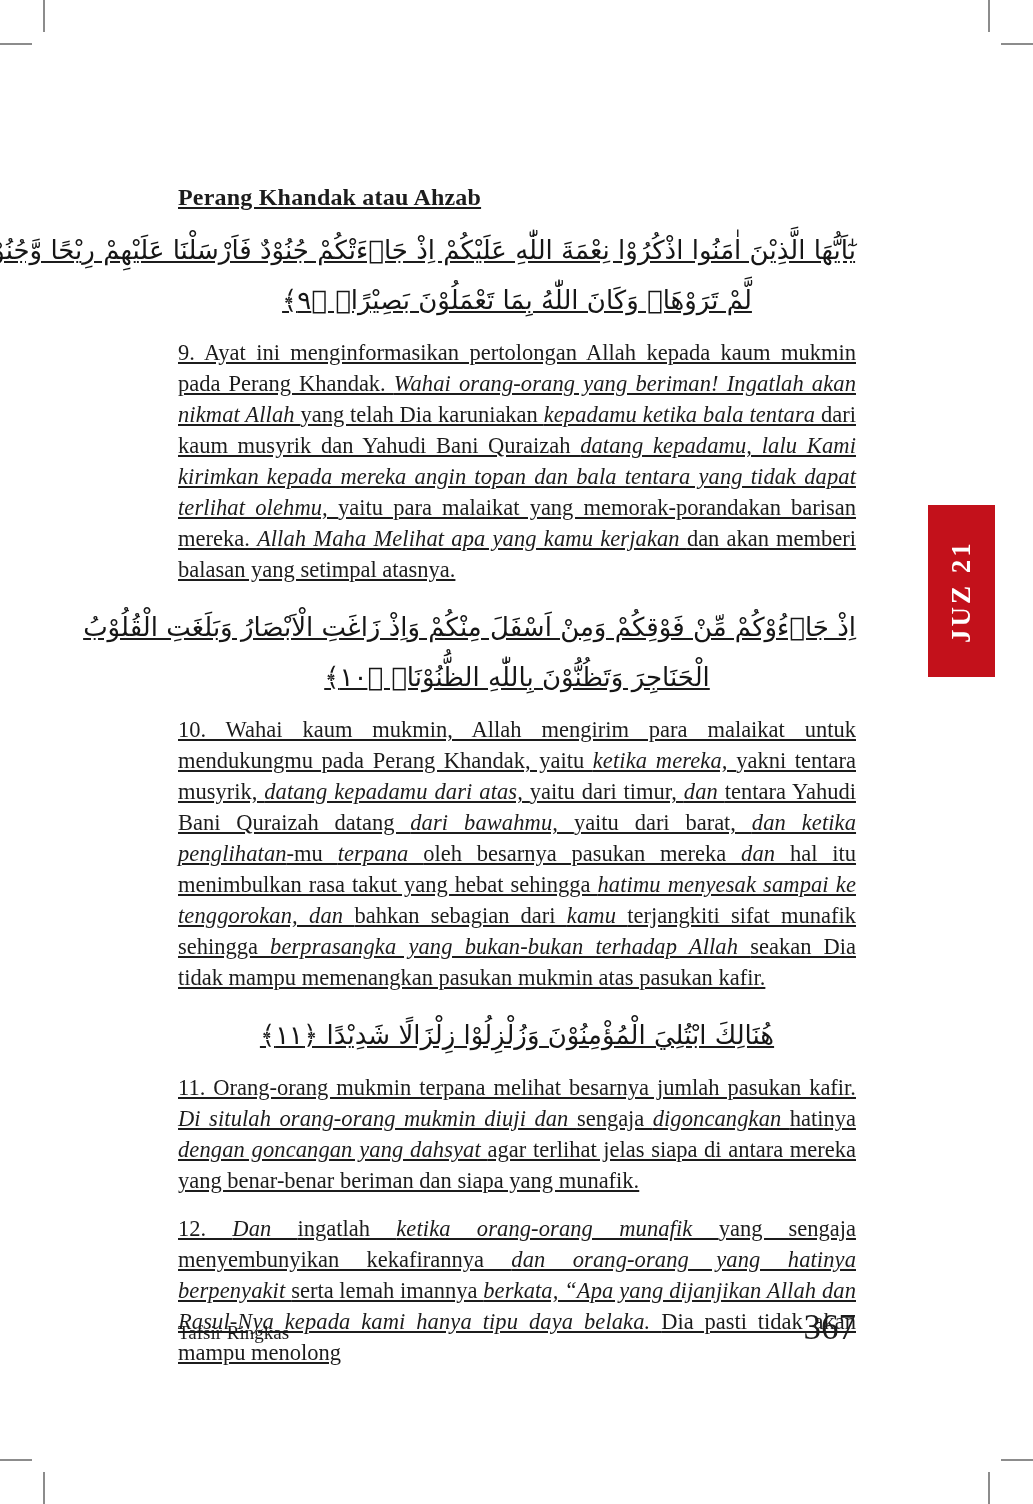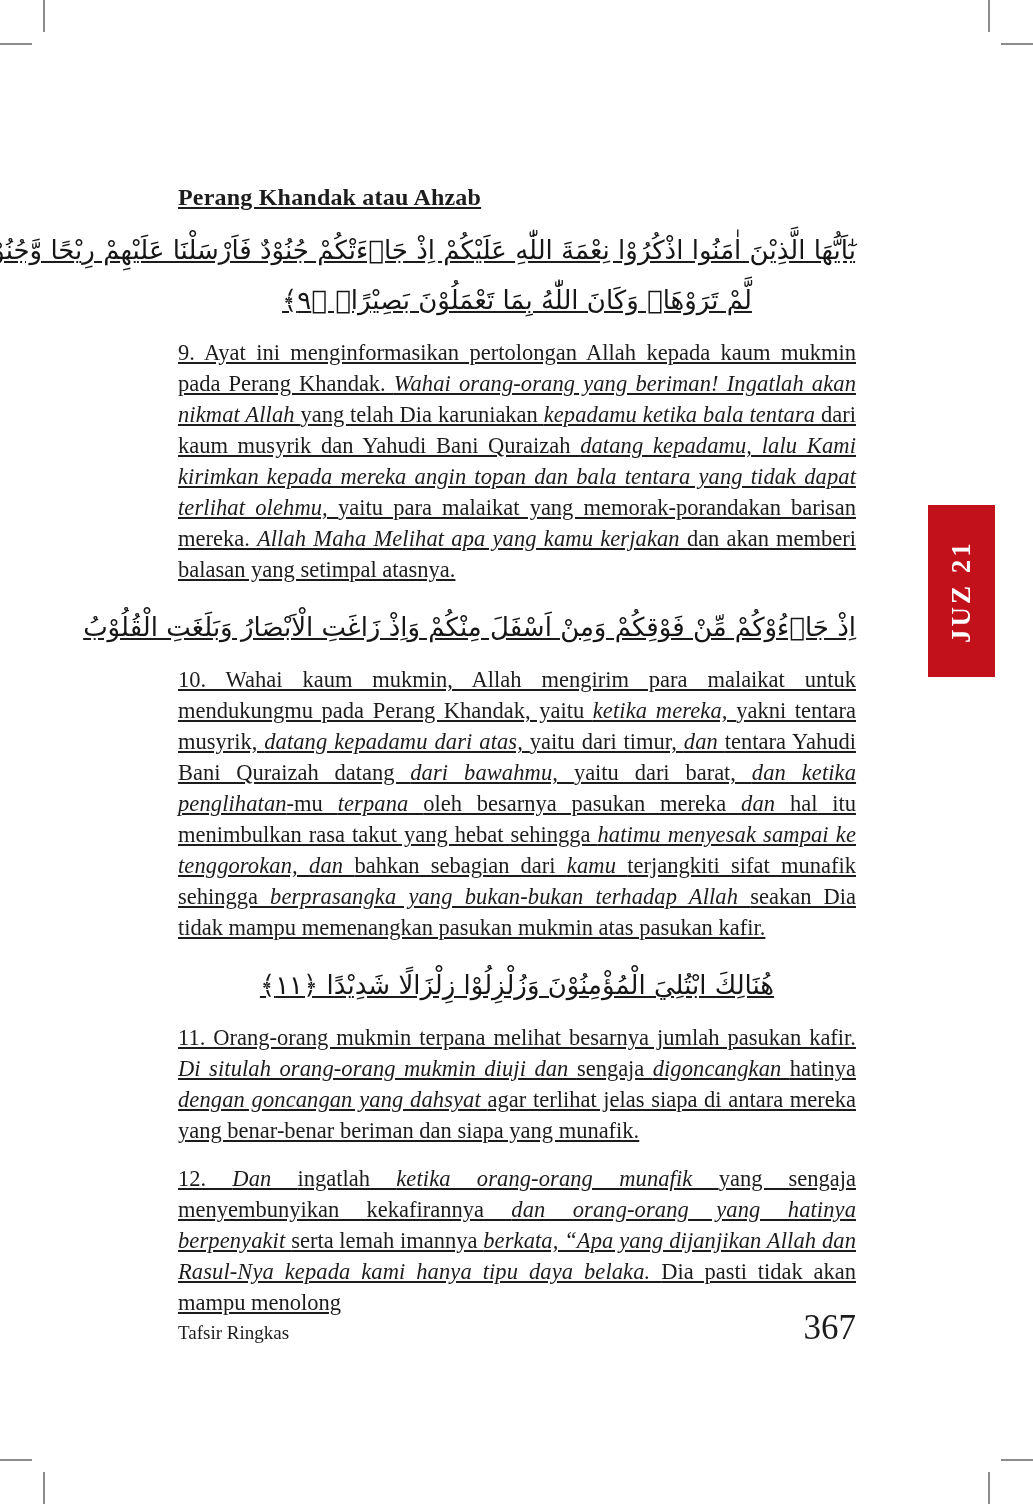--- a/index.html
+++ b/index.html
@@ -107,20 +107,21 @@
 
   <div class="arabic">
     <div class="aline">يٰٓاَيُّهَا الَّذِيْنَ اٰمَنُوا اذْكُرُوْا نِعْمَةَ اللّٰهِ عَلَيْكُمْ اِذْ جَاۤءَتْكُمْ جُنُوْدٌ فَاَرْسَلْنَا عَلَيْهِمْ رِيْحًا وَّجُنُوْدًا</div>
     <div class="aline">لَّمْ تَرَوْهَاۗ وَكَانَ اللّٰهُ بِمَا تَعْمَلُوْنَ بَصِيْرًاۚ ﴿٩﴾</div>
   </div>
 
   <p class="body-para"><span>9. Ayat ini menginformasikan pertolongan Allah kepada kaum mukmin pada Perang Khandak. </span><i>Wahai orang-orang yang beriman! Ingatlah akan nikmat Allah </i><span>yang telah Dia karuniakan </span><i>kepadamu ketika bala tentara </i><span>dari kaum musyrik dan Yahudi Bani Quraizah </span><i>datang kepadamu, lalu Kami kirimkan kepada mereka angin topan dan bala tentara yang tidak dapat terlihat olehmu, </i><span>yaitu para malaikat yang memorak-porandakan barisan mereka. </span><i>Allah Maha Melihat apa yang kamu kerjakan </i><span>dan akan memberi balasan yang setimpal atasnya.</span></p>
 
   <div class="arabic">
     <div class="aline">اِذْ جَاۤءُوْكُمْ مِّنْ فَوْقِكُمْ وَمِنْ اَسْفَلَ مِنْكُمْ وَاِذْ زَاغَتِ الْاَبْصَارُ وَبَلَغَتِ الْقُلُوْبُ</div>
+    <div class="aline">الْحَنَاجِرَ وَتَظُنُّوْنَ بِاللّٰهِ الظُّنُوْنَا۠ ﴿١٠﴾</div>
   </div>
 
   <p class="body-para"><span>10. Wahai kaum mukmin, Allah mengirim para malaikat untuk mendukungmu pada Perang Khandak, yaitu </span><i>ketika mereka, </i><span>yakni tentara musyrik, </span><i>datang kepadamu dari atas, </i><span>yaitu dari timur, </span><i>dan </i><span>tentara Yahudi Bani Quraizah datang </span><i>dari bawahmu, </i><span>yaitu dari barat, </span><i>dan ketika penglihatan</i><span>-mu </span><i>terpana </i><span>oleh besarnya pasukan mereka </span><i>dan </i><span>hal itu menimbulkan rasa takut yang hebat sehingga </span><i>hatimu menyesak sampai ke tenggorokan, dan </i><span>bahkan sebagian dari </span><i>kamu </i><span>terjangkiti sifat munafik sehingga </span><i>berprasangka yang bukan-bukan terhadap Allah </i><span>seakan Dia tidak mampu memenangkan pasukan mukmin atas pasukan kafir.</span></p>
 
   <div class="arabic">
     <div class="aline">هُنَالِكَ ابْتُلِيَ الْمُؤْمِنُوْنَ وَزُلْزِلُوْا زِلْزَالًا شَدِيْدًا ﴿١١﴾</div>
   </div>
 
   <p class="body-para"><span>11. Orang-orang mukmin terpana melihat besarnya jumlah pasukan kafir. </span><i>Di situlah orang-orang mukmin diuji dan </i><span>sengaja </span><i>digoncangkan </i><span>hatinya </span><i>dengan goncangan yang dahsyat </i><span>agar terlihat jelas siapa di antara mereka yang benar-benar beriman dan siapa yang munafik.</span></p>
 

